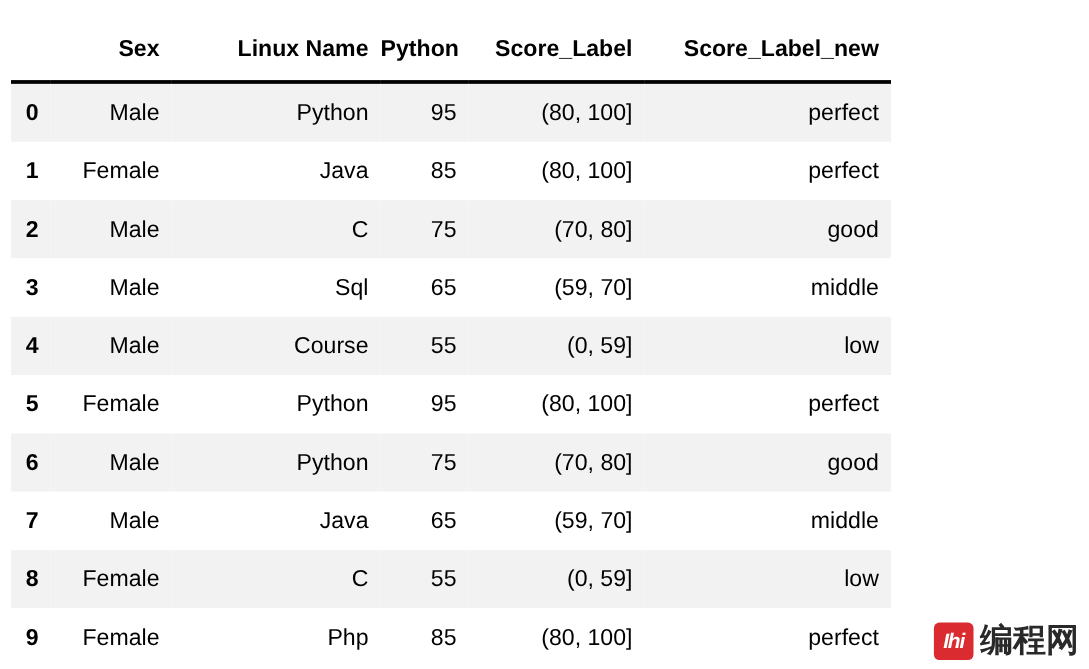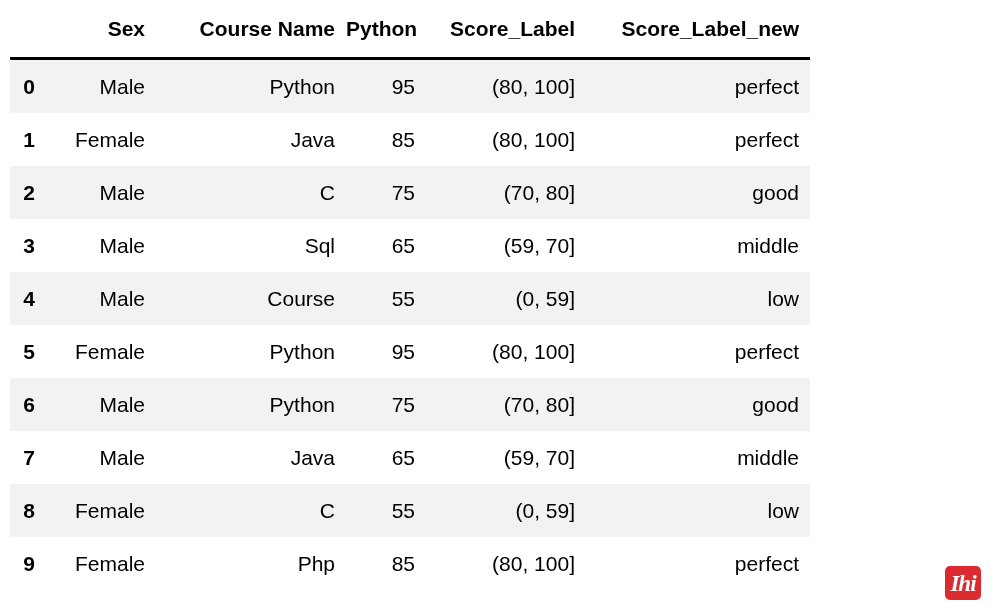--- a/index.html
+++ b/index.html
@@ -27,21 +27,21 @@
     width: 800px;
     table-layout: fixed;
     font-size: 21px;
     color: #000000;
   }
 
   table.df thead th {
     font-weight: bold;
     font-size: 21px;
     text-align: right;
-    padding: 0 11px 0 0;
+    padding: 16px 11px 0 0;
     height: 57px;
     vertical-align: middle;
     border-bottom: 3px solid #000000;
     white-space: nowrap;
     color: #000000;
   }
 
   table.df tbody td {
     text-align: right;
     padding: 0 11px 0 0;
@@ -88,24 +88,24 @@
     width: 36px;
     height: 34px;
     background: #d9262a;
     border-radius: 5px;
     display: flex;
     align-items: center;
     justify-content: center;
     color: #ffffff;
     font-style: italic;
     font-weight: bold;
-    font-size: 23px;
+    font-size: 19px;
     letter-spacing: -1px;
     line-height: 1;
-    font-family: Liberation Serif, serif;
+    font-family: Liberation Sans, sans-serif;
   }
   #wm-text {
     font-size: 30px;
     font-weight: bold;
     color: #232323;
     letter-spacing: 0px;
     line-height: 1;
     font-family: "DejaVu Sans", sans-serif;
   }
 </style>
@@ -119,21 +119,21 @@
         <col class="c-sex">
         <col class="c-course">
       <col class="c-score">
         <col class="c-lab">
         <col class="c-labnew">
     </colgroup>
     <thead>
       <tr>
         <th class="idx"></th>
         <th>Sex</th>
-        <th>Course Name</th>
+        <th>Linux Name</th>
         <th>Python</th>
         <th>Score_Label</th>
         <th>Score_Label_new</th>
       </tr>
     </thead>
     <tbody id="df-body">
         <tr class="odd-row">
           <td class="idx">0</td>
           <td>Male</td>
           <td>Python</td>
@@ -212,13 +212,14 @@
           <td>85</td>
           <td>(80, 100]</td>
           <td>perfect</td>
         </tr>
       </tbody>
   </table>
 </div>
 
 <div id="watermark">
   <div id="wm-badge">Ihi</div>
+  <div id="wm-text">编程网</div>
 </div>
 
 </body></html>

